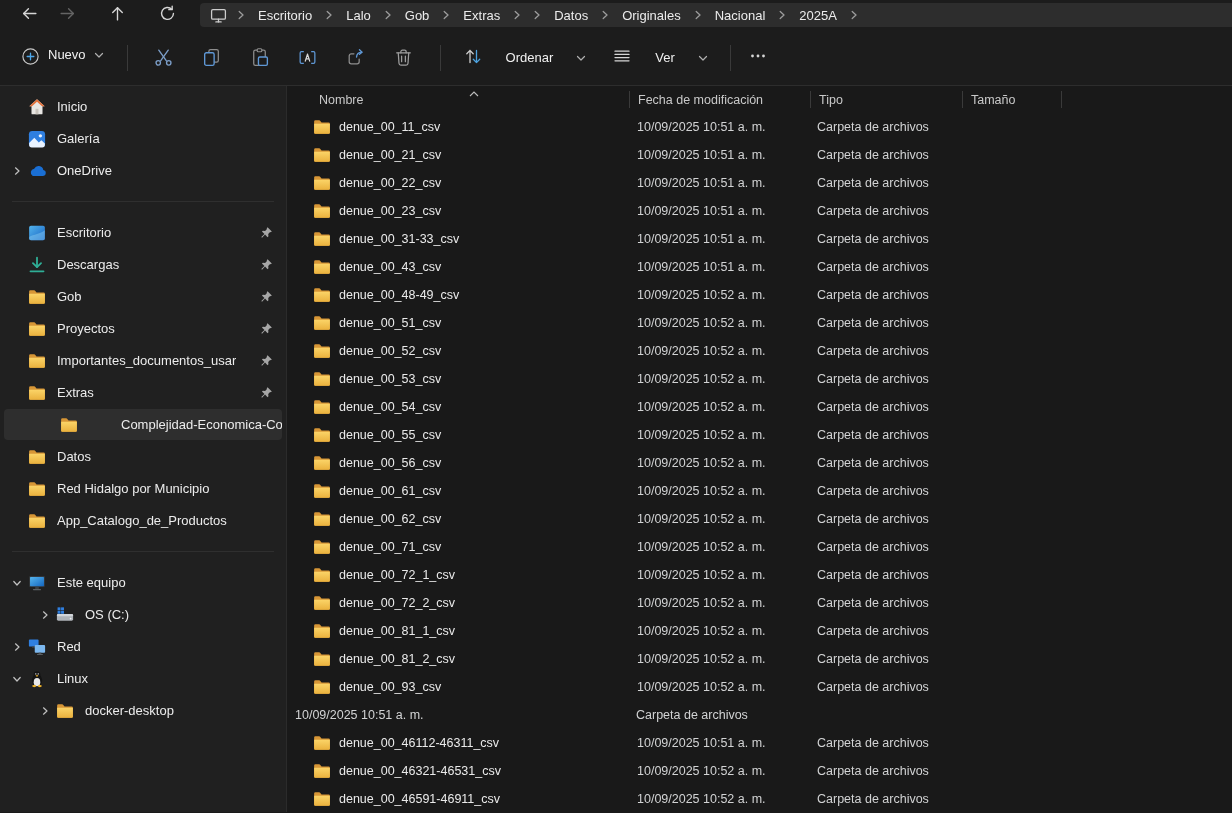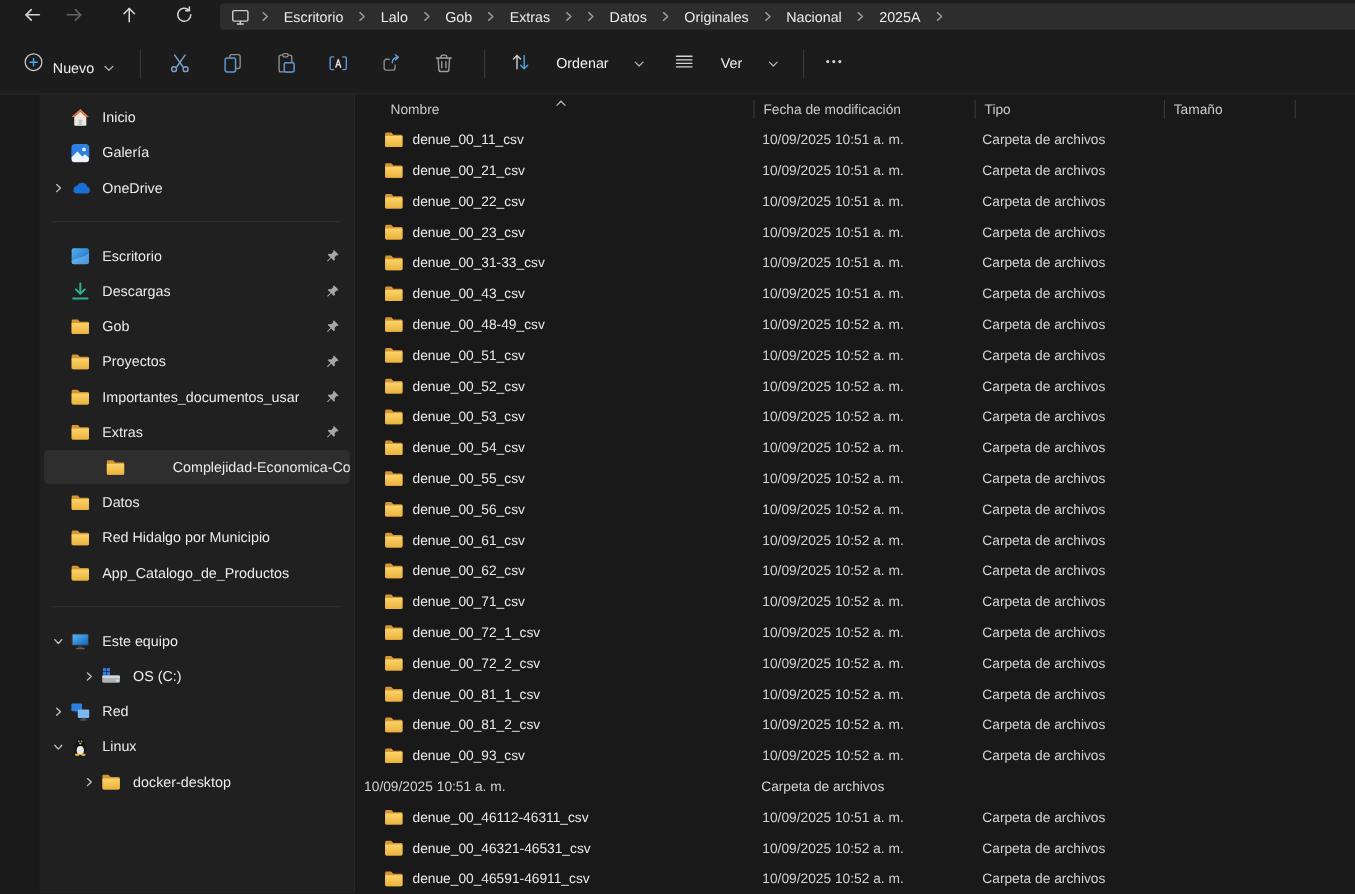--- a/index.html
+++ b/index.html
@@ -17,45 +17,45 @@
   .nav-btn.gap { margin-left:20px; }
   .addressbar { flex:1; height:24px; margin-left:18px; margin-right:0; background:#2d2d2d;
                 border-radius:4px 0 0 4px; display:flex; align-items:center; padding:0 10px;
                 gap:2px; min-width:0; overflow:hidden; }
   .crumb-label { font-size:13px; color:#ececec; padding:2px 7px; border-radius:3px; white-space:nowrap; }
   .crumb-sep { display:flex; align-items:center; padding:0 6px; }
   .crumb-icon { display:flex; align-items:center; margin-right:2px; }
   
   .toolbar { height:56px; background:#1c1c1c; border-bottom:1px solid #2d2d2d;
              display:flex; align-items:center; padding:0 10px; }
-  .tb-new { display:flex; align-items:flex-end; gap:8px; padding:7px 11px; border-radius:5px;
+  .tb-new { display:flex; align-items:flex-start; gap:8px; padding:7px 11px; border-radius:5px;
             background:transparent; border:none; color:#f0f0f0; font-size:13px;
             font-family:"Liberation Sans",sans-serif; }
   .tb-divider { width:1px; height:26px; background:#3a3a3a; margin:0 12px; flex:0 0 auto; }
   .tb-icon-btn { width:38px; height:34px; display:flex; align-items:center; justify-content:center;
                  border-radius:5px; background:transparent; border:none; margin:0 5px; }
   .tb-label-btn { display:flex; align-items:center; gap:23px; padding:7px 10px; border-radius:5px;
                   background:transparent; border:none; color:#f0f0f0; font-size:13px;
                   font-family:"Liberation Sans",sans-serif; }
   
-  .content { display:flex; height:726px;padding-left:36px; }
+  .content { display:flex; height:726px; }
   .sidebar { width:287px; background:#202020; border-right:1px solid #2b2b2b;
              padding-top:4px; overflow:hidden; flex:0 0 auto; }
   .sb-item { height:31px; display:flex; align-items:center; border-radius:4px;
              margin:1px 4px 0 4px; padding-left:4px; font-size:13px; color:#ececec; }
   .sb-item.selected { background:#2e2e2e;gap:32px; }
   .sb-expander { width:18px; display:flex; align-items:center; justify-content:center; flex:0 0 auto; }
   .sb-indent { width:28px; flex:0 0 auto; }
   .sb-ic { width:18px; display:flex; align-items:center; justify-content:center; flex:0 0 auto; margin-left:2px; }
   .sb-label { margin-left:11px; white-space:nowrap; overflow:hidden; }
   .sb-pin { margin-left:auto; margin-right:9px; display:flex; align-items:center; }
   .sb-sep { height:1px; background:#2f2f2f; margin:15px 12px; }
   
   .main { flex:1; display:flex; flex-direction:column; background:#191919; min-width:0; }
-  .grid-cols { display:grid; grid-template-columns:342px 181px 152px 99px 1fr;gap:20px; }
+  .grid-cols { display:grid; grid-template-columns:342px 181px 152px 99px 1fr; }
   .list-header { height:27px; align-items:center; font-size:12.5px; color:#c9c9c9; position:relative; }
   .hc-name { padding-left:32px; }
   .hcell { border-left:1px solid #3a3a3a; height:17px; display:flex; align-items:center; padding-left:8px; }
   .sort-caret { position:absolute; left:182px; top:0; }
   .rows { flex:1; overflow:hidden; }
   .frow { height:28px; align-items:center; font-size:12.5px; }
   .cell-name { display:flex; align-items:center; padding-left:26px; gap:8px; color:#eaeaea; white-space:nowrap; }
   .cell-name .fic { display:flex; align-items:center; flex:0 0 auto; }
   .cell-date { padding-left:8px; color:#d2d3d4; white-space:nowrap; }
   .cell-type { padding-left:7px; color:#d2d3d4; white-space:nowrap; }

